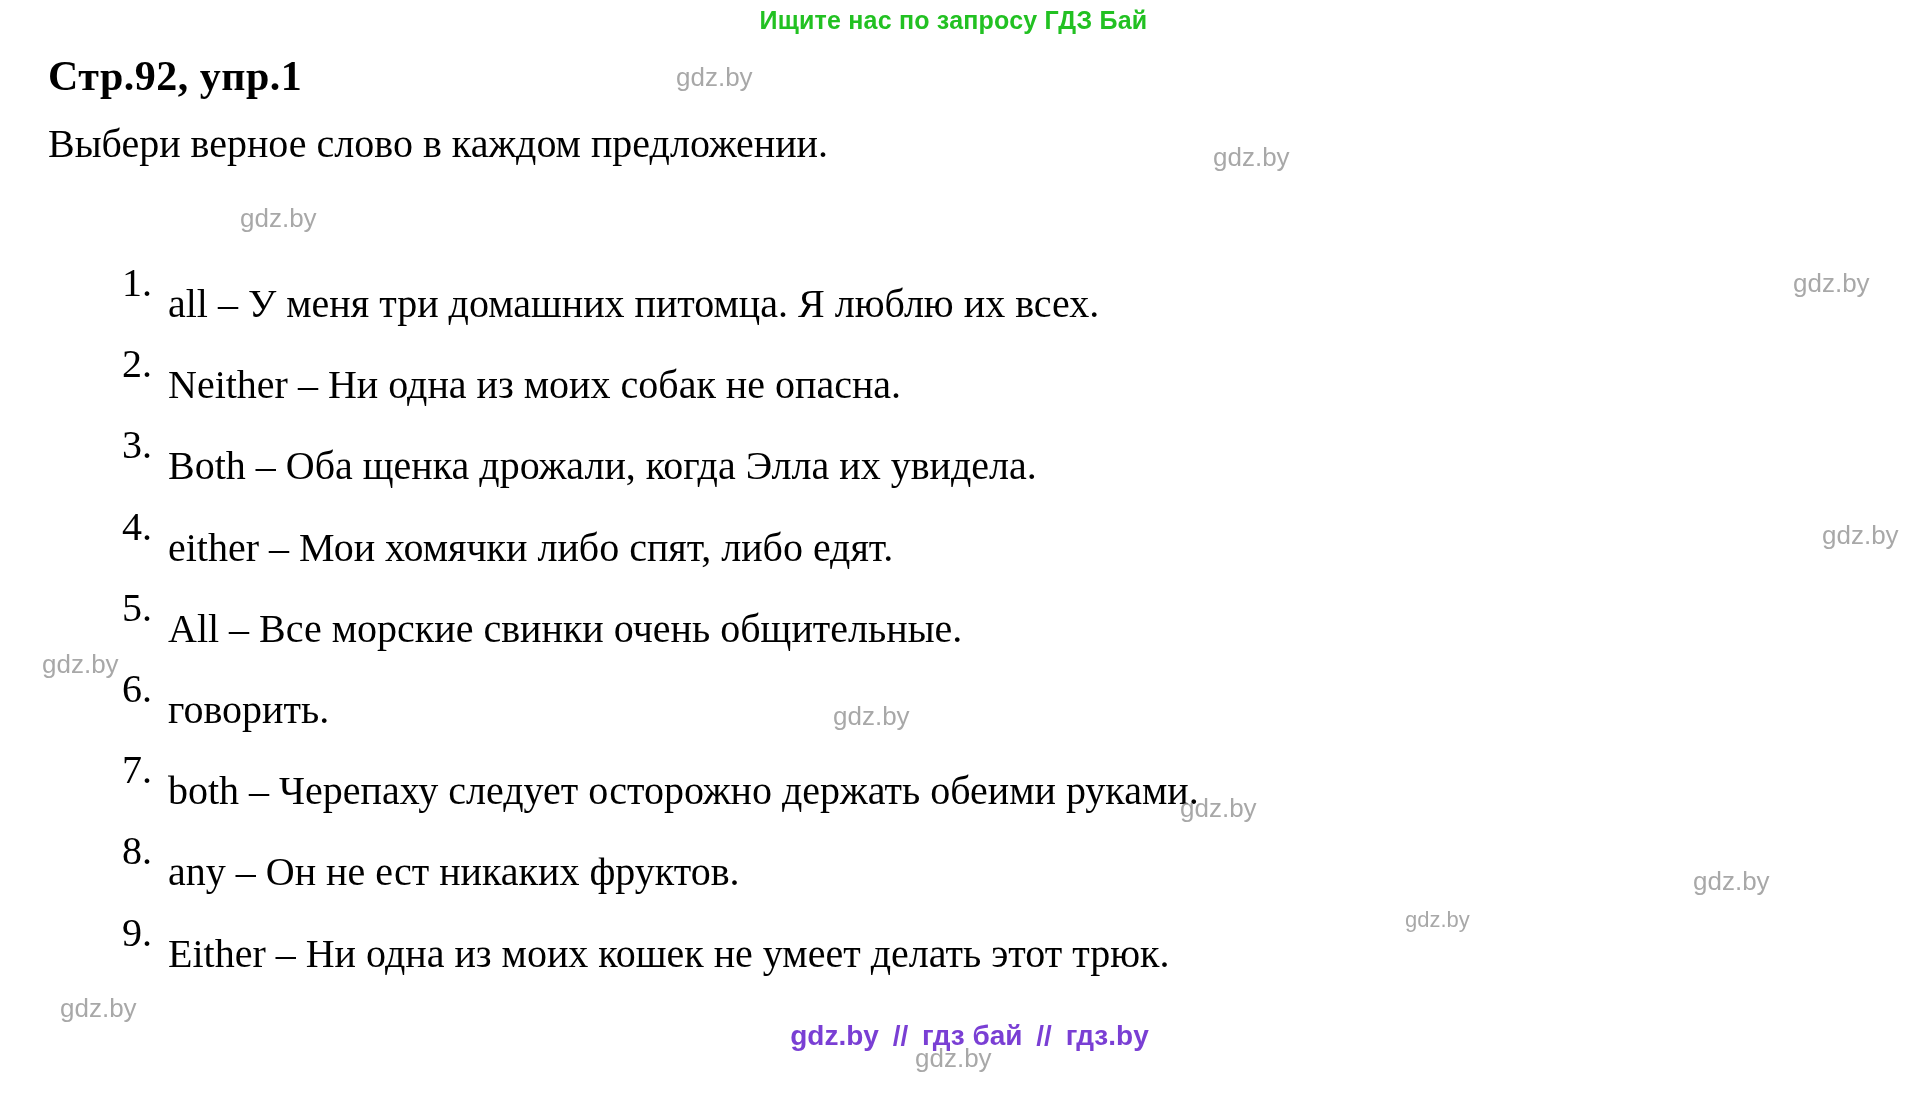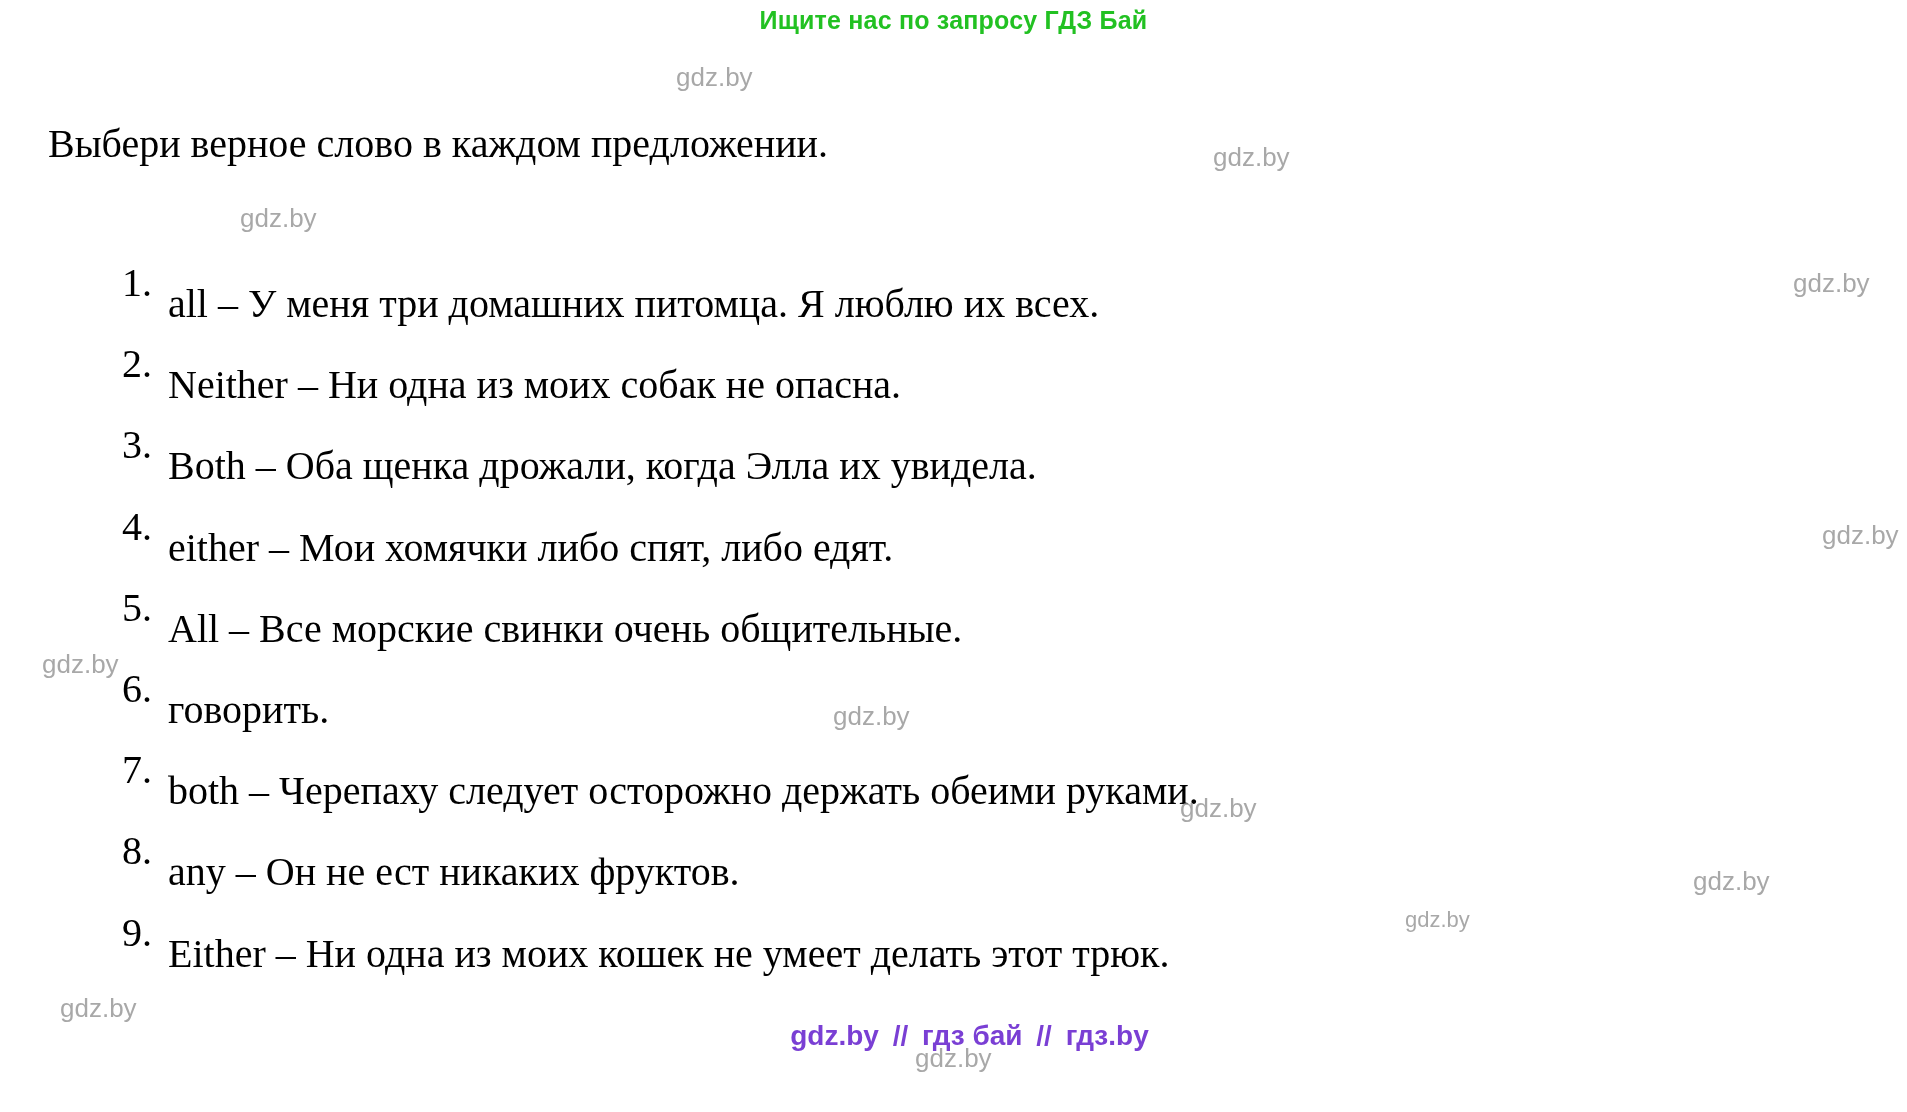--- a/index.html
+++ b/index.html
@@ -107,20 +107,21 @@
     padding: 0 6px;
   }
 </style>
 </head>
 <body>
 
 <div class="page">
 
   <div class="top-banner">Ищите нас по запросу ГДЗ Бай</div>
 
+  <div class="heading">Стр.92, упр.1</div>
   <div class="subheading">Выбери верное слово в каждом предложении.</div>
 
   <div class="list">
 
     <div class="item">
       <span class="num">1.</span>
       <span class="txt">all – У меня три домашних питомца. Я люблю их всех.</span>
     </div>
 
     <div class="item">

